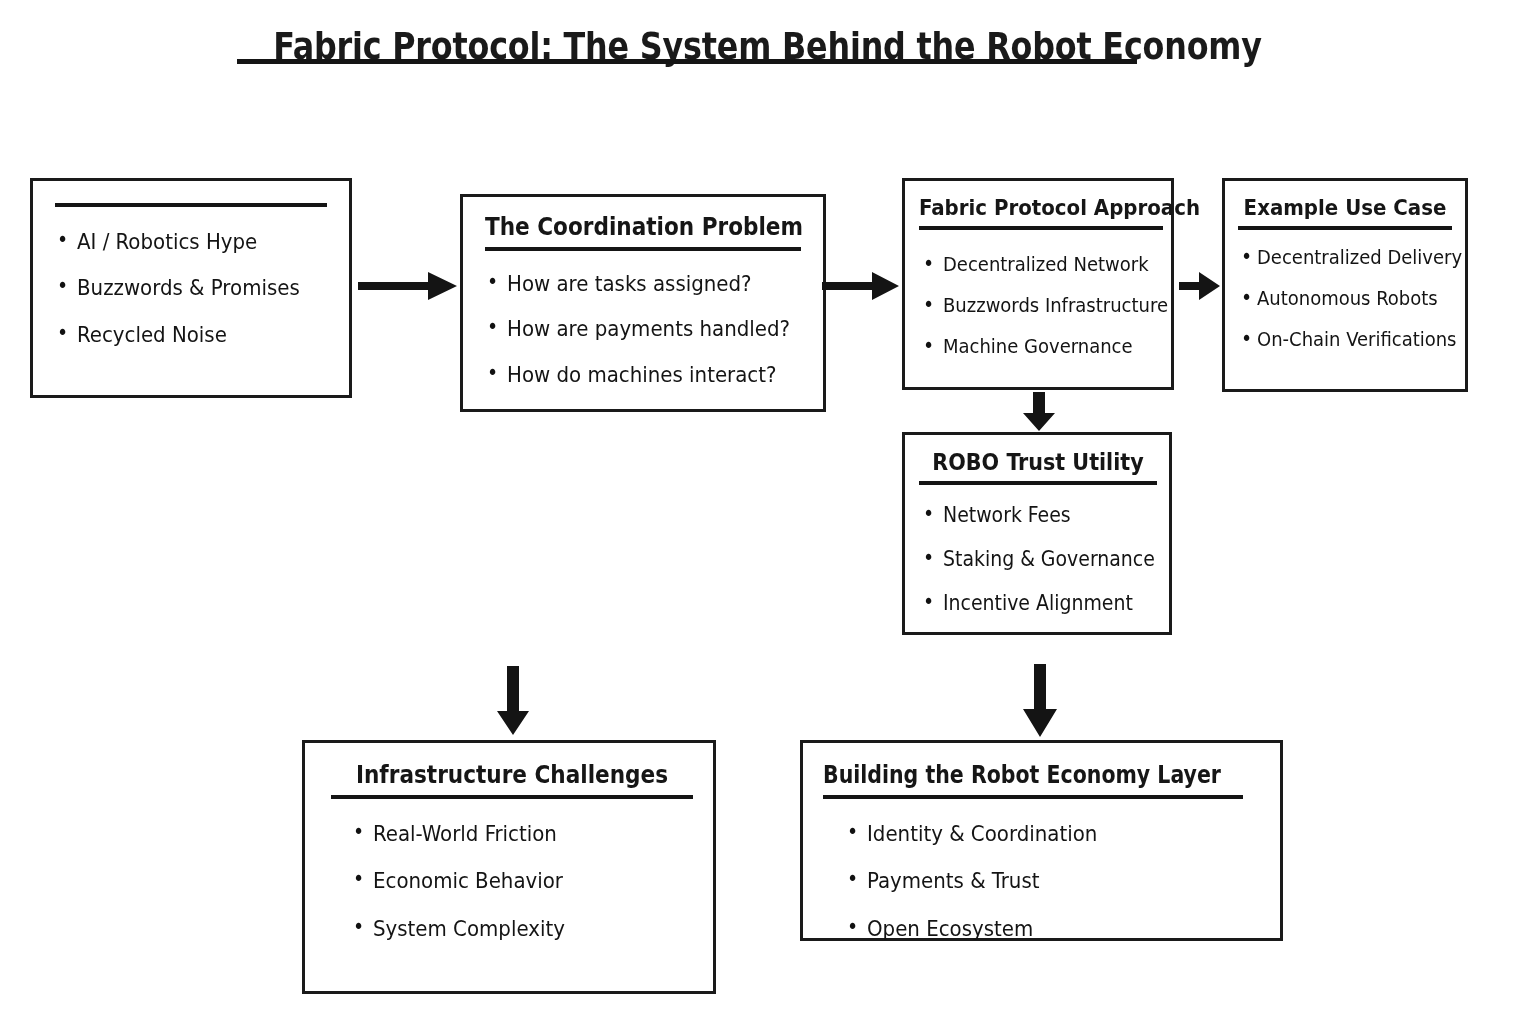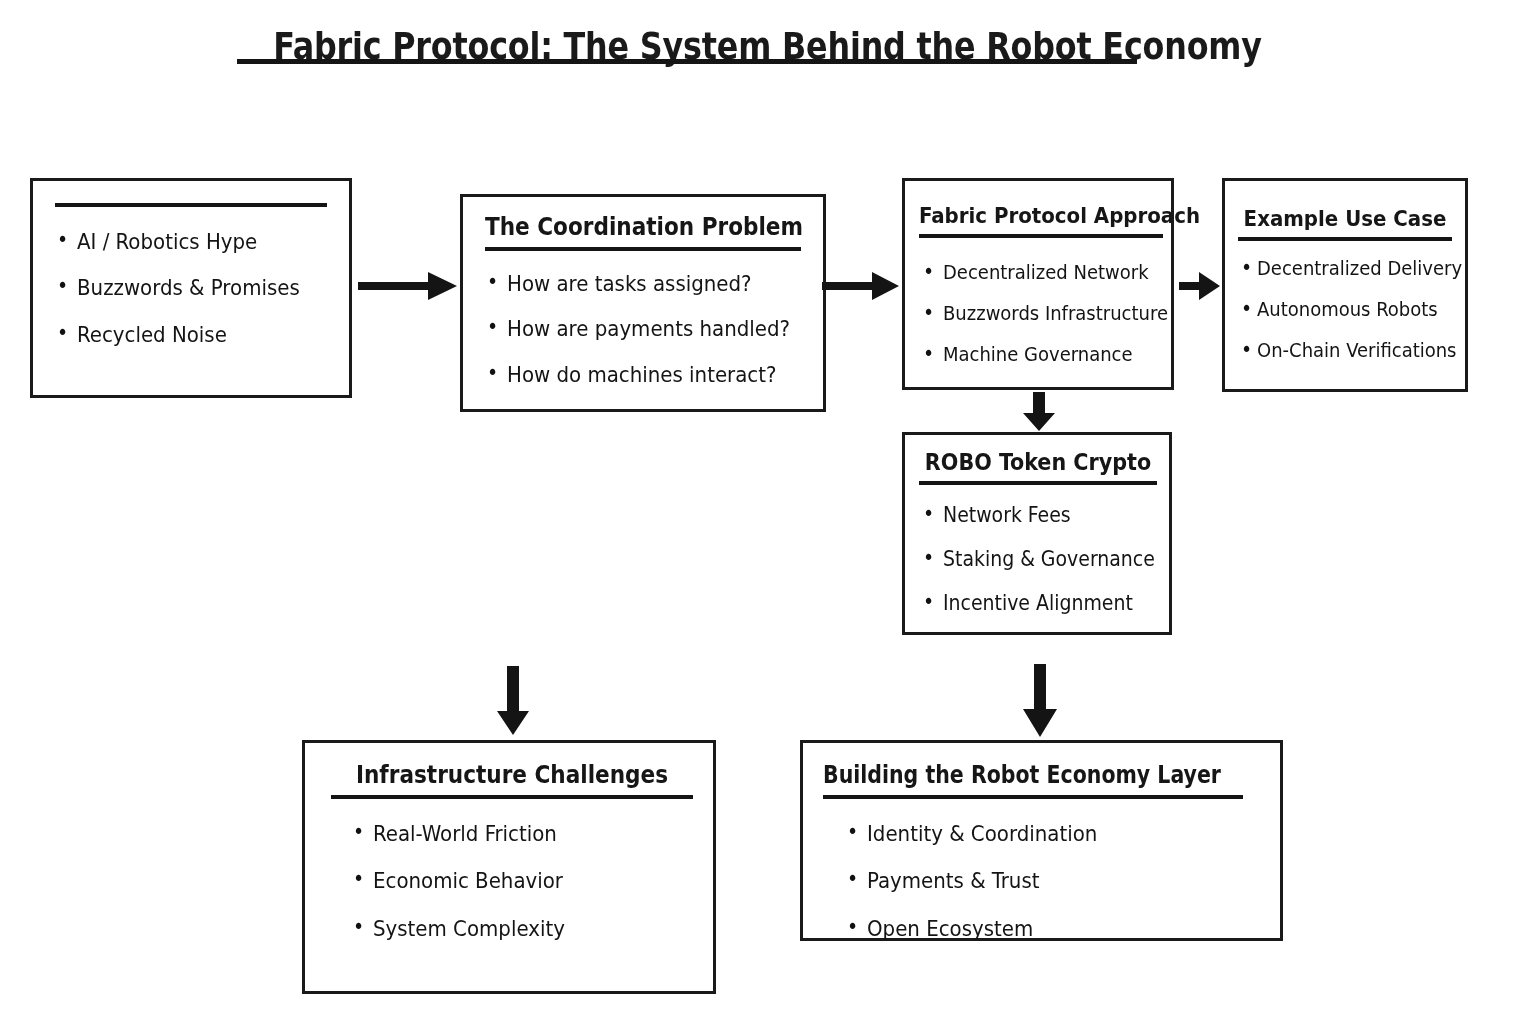--- a/index.html
+++ b/index.html
@@ -98,27 +98,27 @@
   #card-crypto-market-pattern .bullets li { margin-bottom: 21px; }
 
   #card-coordination-problem { left: 460px;  top: 194px; width: 366px; height: 218px; }
   #card-coordination-problem .inner { padding: 16px 20px 0 20px; }
   #card-coordination-problem .head-wrap { width: 316px; margin: 0 auto; }
   #card-coordination-problem .bullets { margin-top: 20px; }
   #card-coordination-problem .bullets li { margin-bottom: 20px; }
 
   #card-fabric-protocol-approach { left: 902px;  top: 178px; width: 272px; height: 212px; }
   #card-fabric-protocol-approach .inner { padding: 14px 14px 0 14px; }
-  #card-fabric-protocol-approach .head-wrap { width: 244px; margin: 8px auto; }
+  #card-fabric-protocol-approach .head-wrap { width: 244px; margin: 0 auto; }
   #card-fabric-protocol-approach .card-head { font-size: 22px; }
   #card-fabric-protocol-approach .bullets { margin-top: 23px; }
   #card-fabric-protocol-approach .bullets li { font-size: 20px; margin-bottom: 18px; }
 
   #card-example-use-case { left: 1222px; top: 178px; width: 246px; height: 214px; }
-  #card-example-use-case .inner { padding: 4px 12px 0 12px; margin-top: 21px; }
+  #card-example-use-case .inner { padding: 14px 12px 0 12px; }
   #card-example-use-case .head-wrap { width: 214px; margin: 0 auto; }
   #card-example-use-case .card-head { font-size: 22px; }
   #card-example-use-case .bullets { margin-top: 16px; }
   #card-example-use-case .bullets li { font-size: 20px; margin-bottom: 18px; padding-left: 20px; }
 
   #card-robo-token-utility { left: 902px;  top: 432px; width: 270px; height: 203px; }
   #card-robo-token-utility .inner { padding: 14px 14px 0 14px; }
   #card-robo-token-utility .head-wrap { width: 238px; margin: 0 auto; }
   #card-robo-token-utility .card-head { font-size: 23px; }
   #card-robo-token-utility .bullets { margin-top: 18px; }
@@ -203,21 +203,21 @@
         <li>Decentralized Delivery</li>
         <li>Autonomous Robots</li>
         <li>On-Chain Verifications</li>
       </ul>
     </div>
   </div>
 
   <div class="card" id="card-robo-token-utility">
     <div class="inner">
       <div class="head-wrap">
-        <div class="card-head center">ROBO Token Crypto</div>
+        <div class="card-head center">ROBO Trust Utility</div>
         <div class="head-rule"></div>
       </div>
       <ul class="bullets">
         <li>Network Fees</li>
         <li>Staking &amp; Governance</li>
         <li>Incentive Alignment</li>
       </ul>
     </div>
   </div>
 

